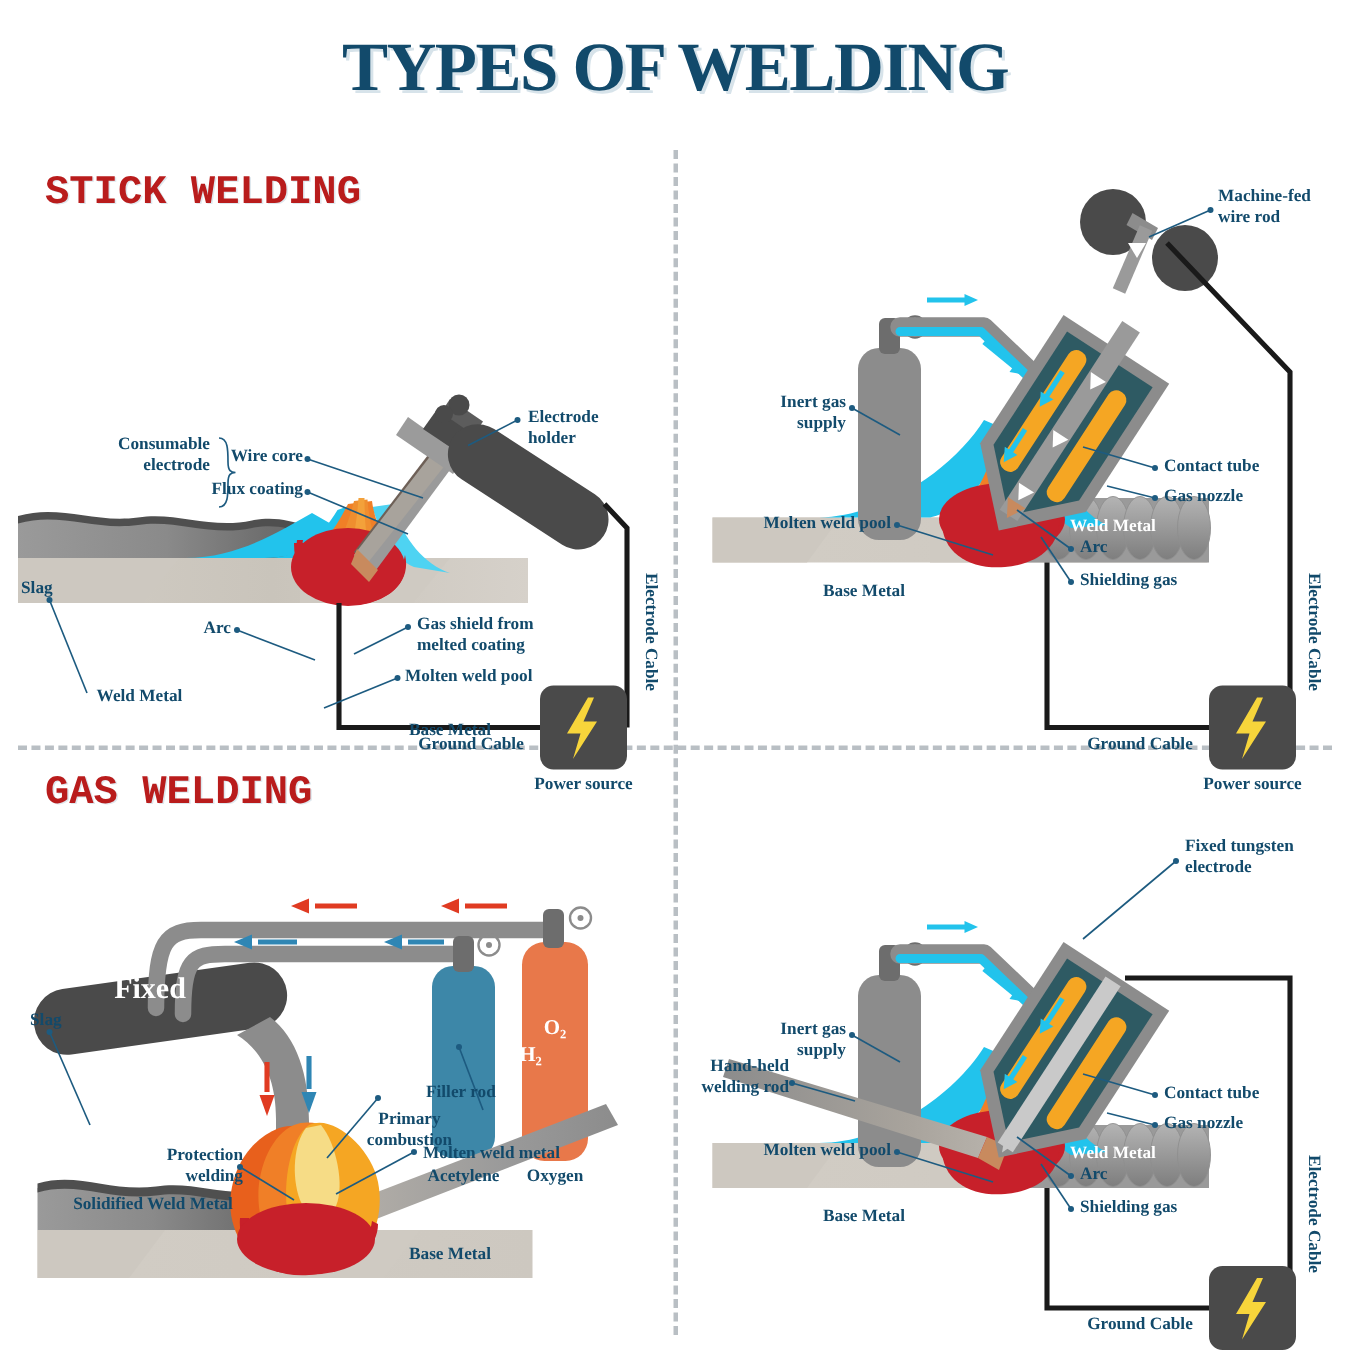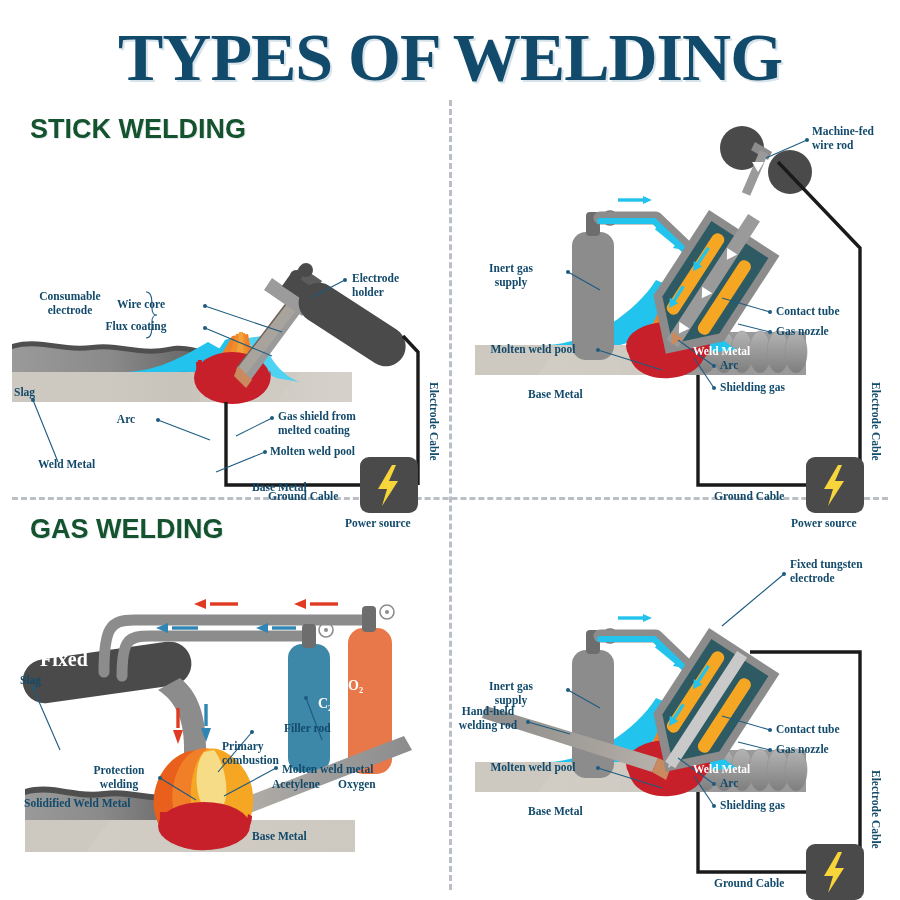--- a/index.html
+++ b/index.html
@@ -2,37 +2,37 @@
 <html><head>
 <meta charset="utf-8">
 <style>
   html,body{margin:0;padding:0;background:#fff;}
   body{width:900px;height:900px;overflow:hidden;
        font-family:"Liberation Serif",serif;}
   #stage{position:relative;width:900px;height:900px;background:#fff;}
 
   .ttl{position:absolute;left:0;top:18px;width:900px;text-align:center;
        font-family:"Liberation Serif",serif;font-weight:bold;
-       font-size:68px;letter-spacing:-1px;color:#124a6b;
+       font-size:46px;letter-spacing:-1px;color:#124a6b;
        text-shadow:2px 2px 0 #d7e3ea;}
 
   .vdiv{position:absolute;left:449px;top:100px;width:0;height:790px;
         border-left:3px dashed #b9bfc4;}
   .hdiv{position:absolute;left:12px;top:497px;width:876px;height:0;
         border-top:3px dashed #b9bfc4;}
 
   .quad{position:absolute;}
-  .qttl{position:absolute;font-family:Liberation Sans, sans-serif;font-weight:bold;
-        font-size:27px;color:#14532d;letter-spacing:0px;
+  .qttl{position:absolute;font-family:Liberation Mono, monospace;font-weight:bold;
+        font-size:27px;color:#b91c1c;letter-spacing:0px;
         text-shadow:1px 1px 0 #dfe8ee;white-space:nowrap;}
 
   .lbl{position:absolute;font-family:"Liberation Serif",serif;font-weight:bold;
        font-size:11.5px;color:#124a6b;line-height:1.18;white-space:nowrap;}
-  .lbl.r{text-align:center;}
-  .lbl.c{}
+  .lbl.r{text-align:right;}
+  .lbl.c{text-align:center;}
   .lbl.w{color:#fff;}
   .lbl.vert{writing-mode:vertical-rl;}
 
   svg{position:absolute;left:0;top:0;overflow:visible;}
   .ld{stroke:#1d5b80;stroke-width:1.1;fill:none;}
   .dot{fill:#1d5b80;}
   .blk{stroke:#1a1a1a;stroke-width:3.4;fill:none;}
 </style>
 </head>
 <body>

